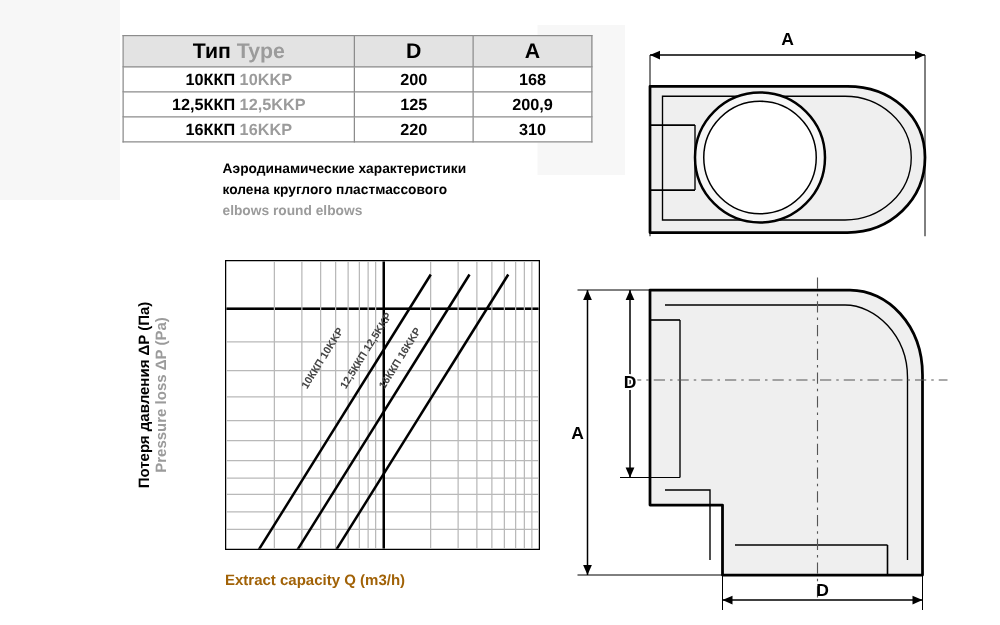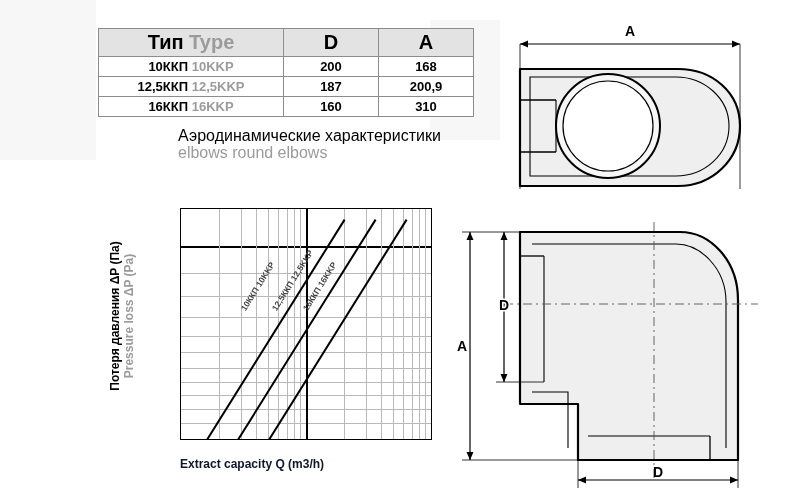--- a/index.html
+++ b/index.html
@@ -31,42 +31,42 @@
   .spec-table th, .spec-table td {
     border: 1px solid #8c8c8c;
     padding: 2px 8px;
     text-align: center;
     font-weight: bold;
     color: #000;
     white-space: nowrap;
   }
   .spec-table thead th {
     background: #e3e3e3;
-    font-size: 20px;
+    font-size: 17px;
   }
   .spec-table td {
     background: #fff;
     font-size: 13px;
   }
   .en {
     color: #9b9b9b;
     font-weight: bold;
   }
   .col-type { width: 168px; }
   .col-d { width: 78px; }
   .col-a { width: 78px; }
 
   
   .caption {
     position: absolute;
     left: 178px;
     top: 127px;
     width: 270px;
-    font-size: 16px;
-    font-weight: normal;
+    font-size: 11px;
+    font-weight: bold;
     line-height: 17px;
     color: #000;
   }
   .caption .en-line {
     color: #9b9b9b;
   }
 
   
   .chart-wrap {
     position: absolute;
@@ -122,21 +122,21 @@
   .xlabel {
     position: absolute;
     left: 60px;
     top: 258px;
     width: 260px;
     font-size: 12px;
     font-weight: bold;
     color: #000;
     line-height: 16px;
   }
-  .xlabel .en-line { color: #0f172a; }
+  .xlabel .en-line { color: #a16207; }
 
   
   .drawing {
     position: absolute;
   }
   #drawing-top { left: 448px; top: 14px; }
   #drawing-side { left: 448px; top: 212px; }
 
   .dim-text {
     font-size: 14px;
@@ -178,36 +178,37 @@
           <span class="en">10KKP</span>
         </td>
         <td>200</td>
         <td>168</td>
       </tr>
       <tr>
         <td>
           <span>12,5ККП</span>
           <span class="en">12,5KKP</span>
         </td>
-        <td>187</td>
+        <td>125</td>
         <td>200,9</td>
       </tr>
       <tr>
         <td>
           <span>16ККП</span>
           <span class="en">16KKP</span>
         </td>
-        <td>160</td>
+        <td>220</td>
         <td>310</td>
       </tr>
     </tbody>
   </table>
 
   <div class="caption">
     <div>Аэродинамические характеристики</div>
+    <div>колена круглого пластмассового</div>
     <div class="en-line">elbows round elbows</div>
   </div>
 
   <div class="chart-wrap">
 
     <div class="ylabel">
       <span class="ylabel-ru">Потеря давления  ΔP (Па)</span>
       <span class="en-line">Pressure loss  ΔP (Pa)</span>
     </div>
 

